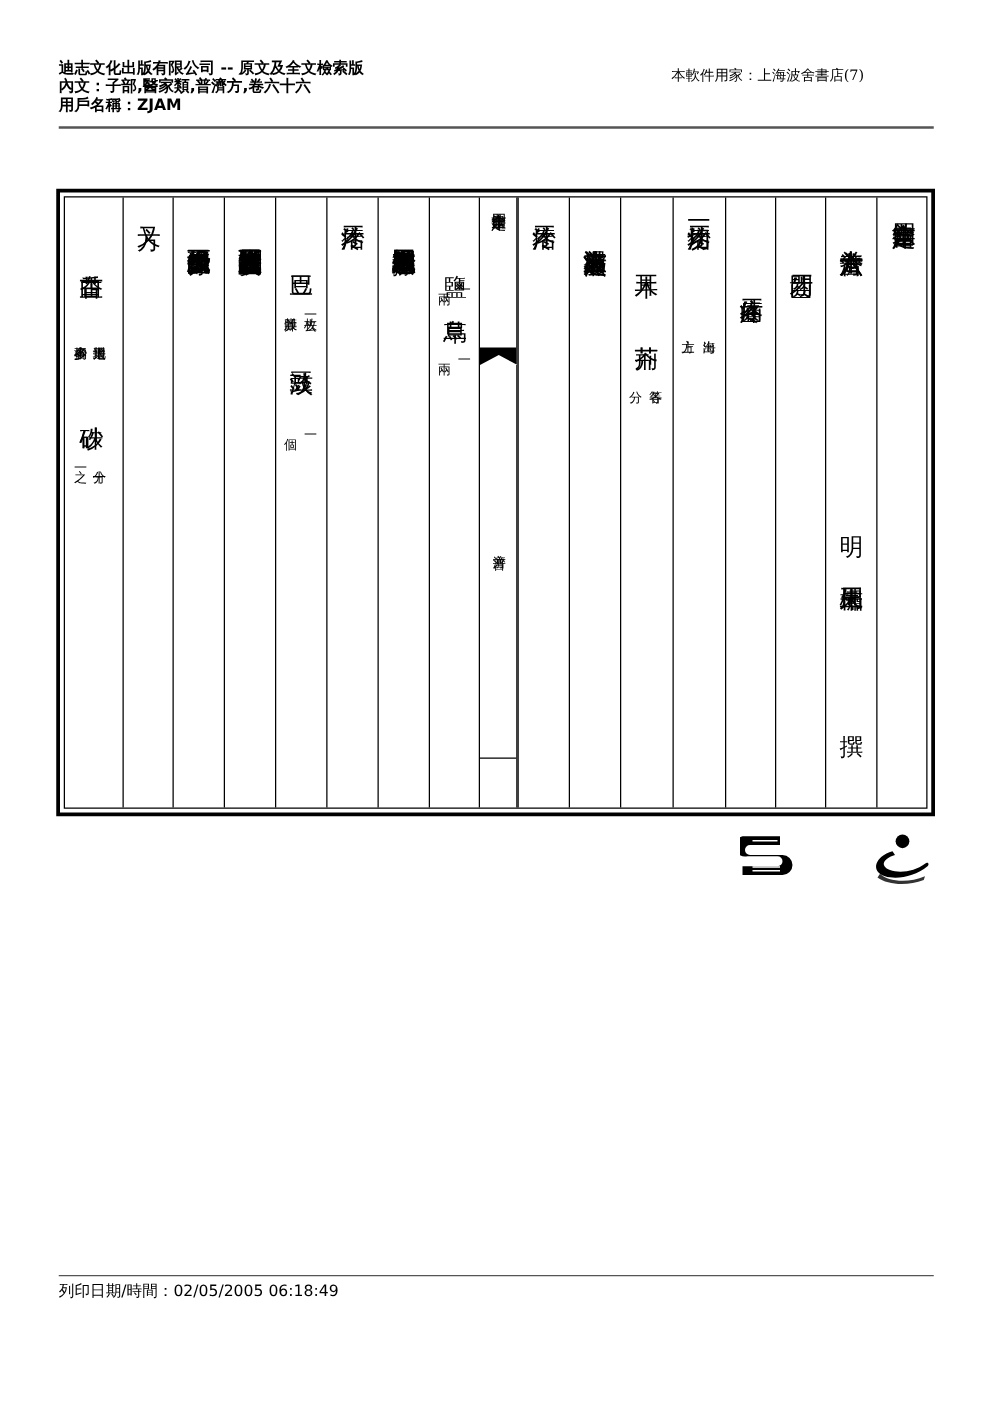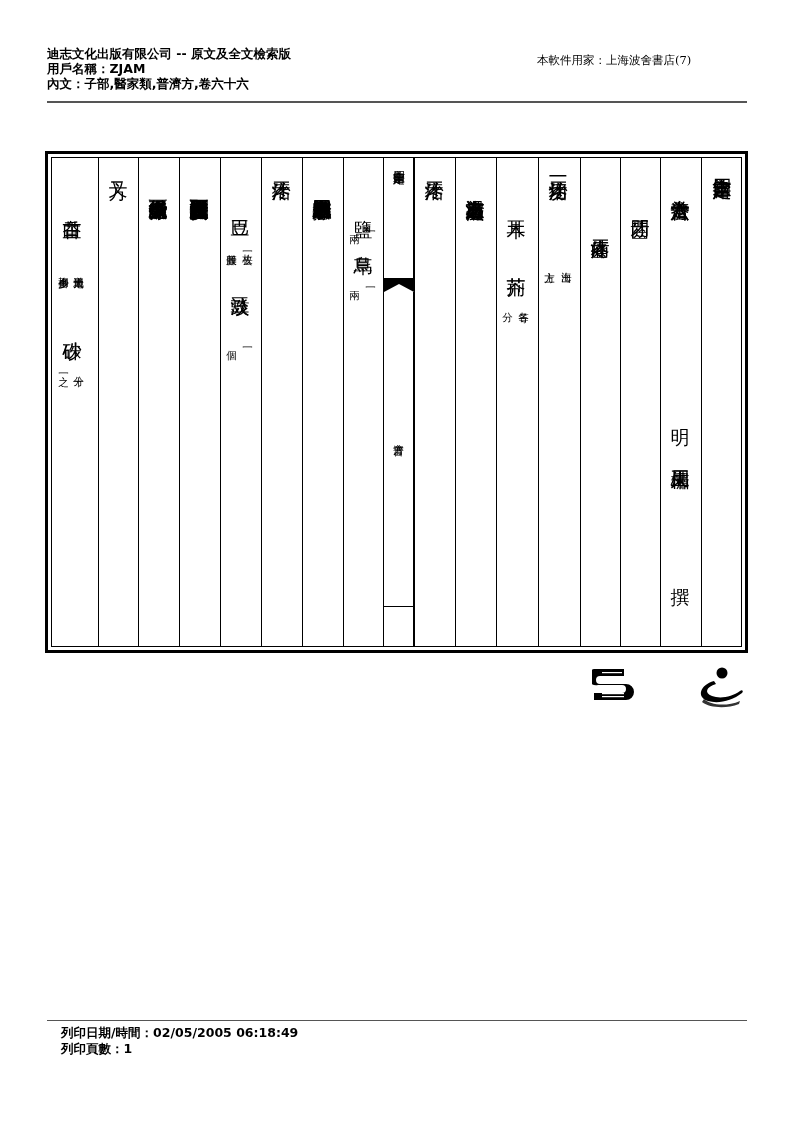--- a/index.html
+++ b/index.html
@@ -21,29 +21,29 @@
   .stack { position:absolute; display:flex; flex-direction:row-reverse; }
   .stack .vt { position:static; }
 
   .fish { position:absolute; left:0; right:0; height:14px; background:#000; }
   .fish-tri { position:absolute; left:0; width:0; height:0; border-left:15px solid transparent; border-right:15px solid transparent; border-bottom:8px solid #fff; }
   .hline { position:absolute; left:0; right:0; height:1px; background:#000; }
 
   .logo { position:absolute; left:592px; top:663px; width:160px; height:46px; }
 
   .ftr-rule { position:absolute; left:47px; top:1020px; width:700px; height:1px; background:#555; }
-  .ftr { position:absolute; left:47px; top:1025px; font-family:"DejaVu Sans", sans-serif; font-weight:bold; font-size:12.5px; line-height:16px;margin-left:14px; }
+  .ftr { position:absolute; left:47px; top:1025px; font-family:"DejaVu Sans", sans-serif; font-weight:normal; font-size:12.5px; line-height:16px; }
 </style>
 </head>
 <body>
 
 <div class="hdr-left">
   <div>迪志文化出版有限公司 -- 原文及全文檢索版</div>
+  <div>內文：子部,醫家類,普濟方,卷六十六</div>
   <div><span>用戶名稱：</span><span>ZJAM</span></div>
-  <div>內文：子部,醫家類,普濟方,卷六十六</div>
 </div>
 <div class="hdr-right">
   <div>本軟件用家：上海波舍書店(7)</div>
 </div>
 <div class="hdr-rule"></div>
 
 <div class="frame">
   <div class="frame-inner">
 
     <div class="col first" style="left:0px; width:46px;">
@@ -169,14 +169,13 @@
   <g>
     <circle cx="130" cy="10" r="5.5" fill="#000"></circle>
     <path d="M122 18 C108 22 104 34 116 38 C126 41 140 38 150 30 C152 28 150 26 148 28 C140 34 128 36 120 33 C112 30 114 24 124 21 Z" fill="#000"></path>
     <path d="M112 36 C118 42 134 44 148 38 L147 41 C134 46 118 45 110 39 Z" fill="#333"></path>
   </g>
 </svg>
 
 <div class="ftr-rule"></div>
 <div class="ftr">
   <div>列印日期/時間：02/05/2005 06:18:49</div>
-  <div>列印頁數：1</div>
 </div>
 
 </body></html>

